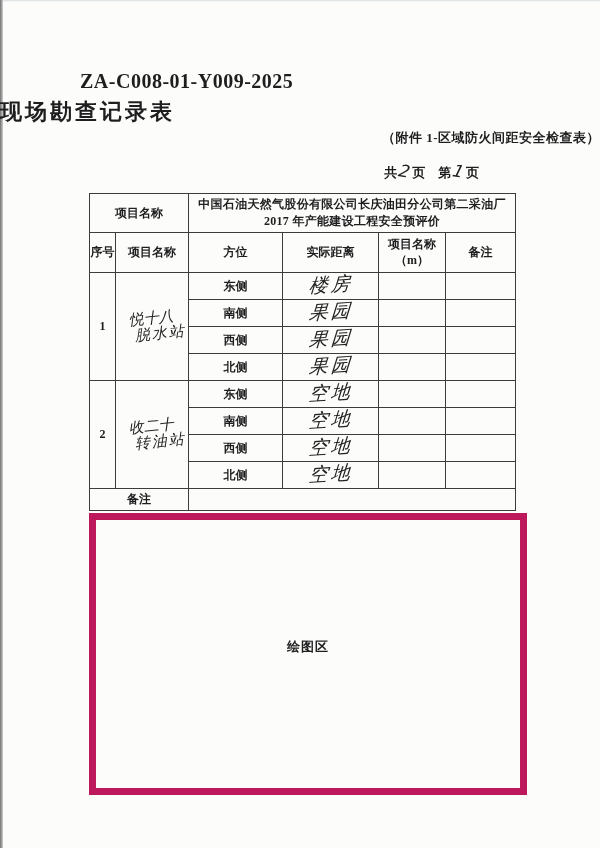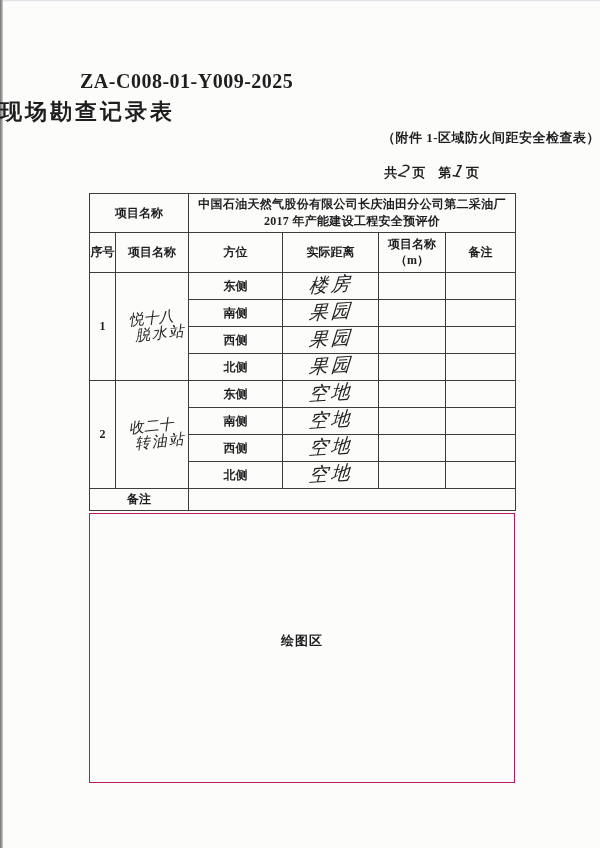--- a/index.html
+++ b/index.html
@@ -97,21 +97,21 @@
     display:inline-block;
     font-size:19px;
     line-height:.8;
     letter-spacing:3px;
     transform:rotate(-4deg) skewX(-8deg);
   }
 
   .drawing-box{
     position:absolute;left:89px;top:513px;
     width:424px;height:268px;
-    border:1px solid #be185d;
+    border:7px solid #be185d;
     display:flex;align-items:center;justify-content:center;
   }
   .drawing-box .label{font-size:13px;font-weight:bold;letter-spacing:1px;margin-top:-14px;}
 </style>
 </head>
 <body>
 
 <div class="edge-left"></div>
 <div class="edge-top"></div>
 

